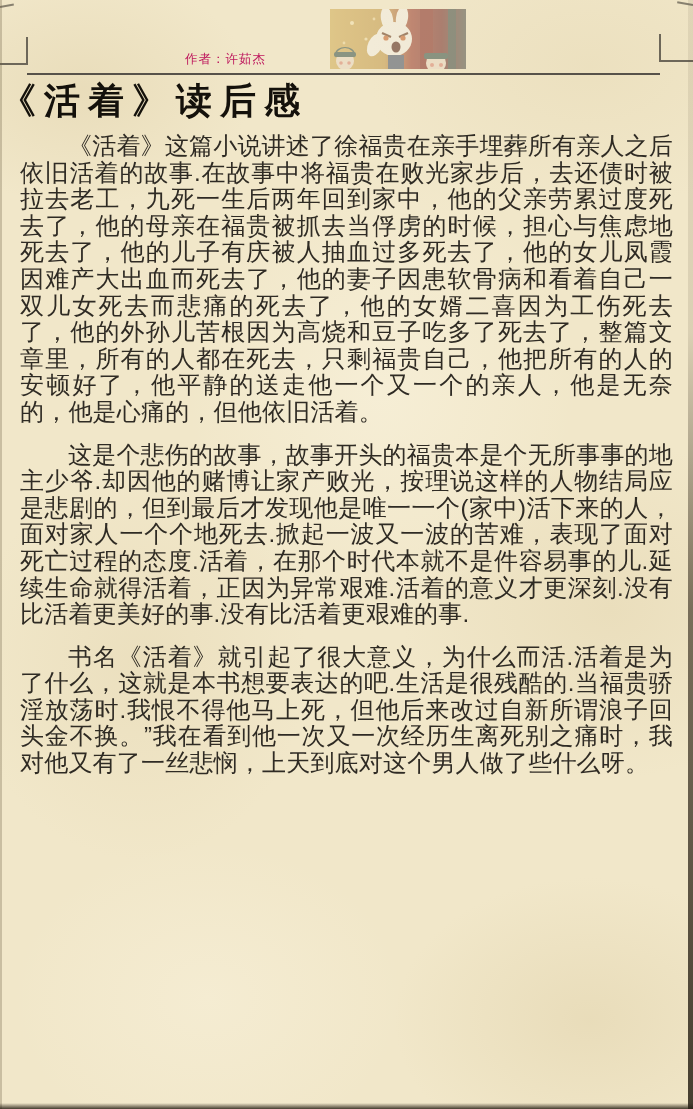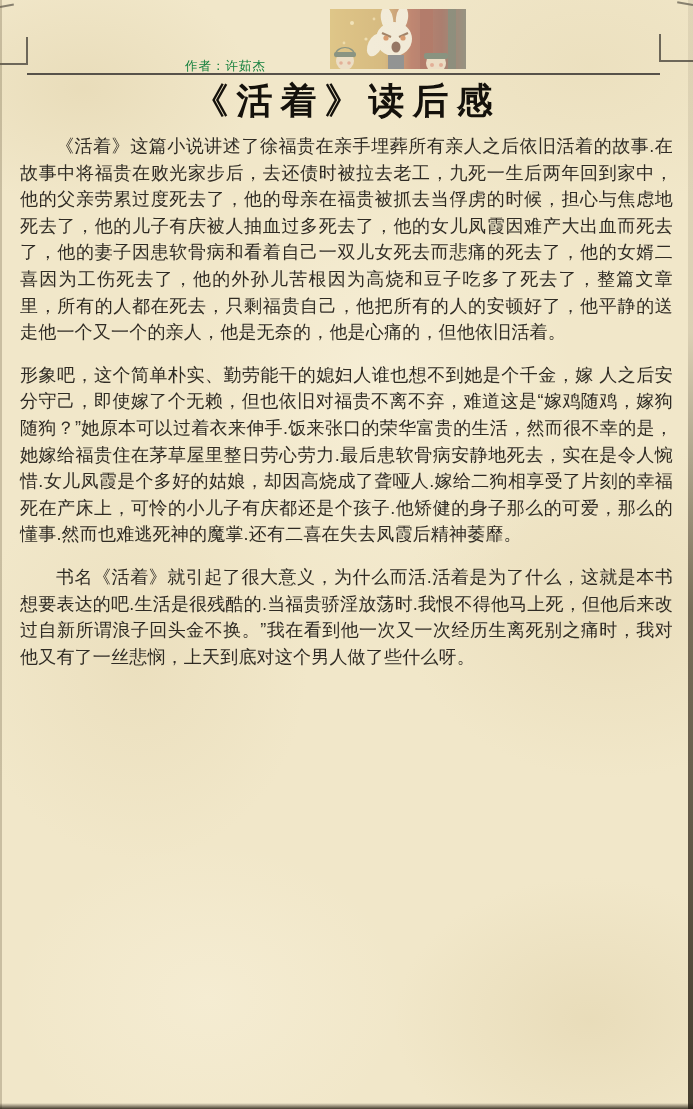--- a/index.html
+++ b/index.html
@@ -34,45 +34,44 @@
   .top-tick { position: absolute; background: #6d6759; height: 2px; opacity: .8; }
   .tick-left  { left: 0;  top: 6px; width: 14px; transform: rotate(-10deg); transform-origin: left center; }
   .tick-right { right: 0; top: 4px; width: 16px; transform: rotate(10deg);  transform-origin: right center; }
 
   .main-rule {
     position: absolute; left: 27px; top: 73px; width: 633px; height: 2px;
     background: #57524a;
   }
 
   .author {
-    position: absolute; left: 185px; top: 58px;
-    font-size: 12.5px; color: #15803d; letter-spacing: 1px;
+    position: absolute; left: 185px; top: 51px;
+    font-size: 12.5px; color: #be185d; letter-spacing: 1px;
     white-space: nowrap;
   }
 
   .header-image {
     position: absolute; left: 330px; top: 9px; width: 136px; height: 60px;
     opacity: 0.52;
   }
   .header-image svg { display: block; width: 100%; height: 100%; }
 
   
   .title {
     margin: 5px 0 12px;
-    text-align: center;
     font-size: 36px; line-height: 40px;
     font-weight: bold;
     letter-spacing: 8px;
     color: #14110b;
   }
 
   
   .content { padding: 0 20px; }
   .content p {
-    font-size: 18px;
+    font-size: 24px;
     line-height: 26.6px;
     text-align: justify;
     letter-spacing: 0.2px;
     margin-bottom: 16px;
     color: #2f2b24;
   }
   .content p.indent { text-indent: 2em; }
 
   
   .edge { position: absolute; pointer-events: none; }
@@ -149,20 +148,20 @@
 
   <div class="author">作者：许茹杰</div>
 
   <div class="main-rule"></div>
 </div>
 
 <h1 class="title">《活着》读后感</h1>
 
 <div class="content">
   <p class="indent">《活着》这篇小说讲述了徐福贵在亲手埋葬所有亲人之后依旧活着的故事.在故事中将福贵在败光家步后，去还债时被拉去老工，九死一生后两年回到家中，他的父亲劳累过度死去了，他的母亲在福贵被抓去当俘虏的时候，担心与焦虑地死去了，他的儿子有庆被人抽血过多死去了，他的女儿凤霞因难产大出血而死去了，他的妻子因患软骨病和看着自己一双儿女死去而悲痛的死去了，他的女婿二喜因为工伤死去了，他的外孙儿苦根因为高烧和豆子吃多了死去了，整篇文章里，所有的人都在死去，只剩福贵自己，他把所有的人的安顿好了，他平静的送走他一个又一个的亲人，他是无奈的，他是心痛的，但他依旧活着。</p>
-  <p>形象吧，这个简单朴实、勤劳能干的媳妇人谁也想不到她是个千金，嫁 人之后安分守己，即使嫁了个无赖，但也依旧对福贵不离不弃，难道这是“嫁鸡随鸡，嫁狗随狗？”她原本可以过着衣来伸手.饭来张口的荣华富贵的生活，然而很不幸的是，她嫁给福贵住在茅草屋里整日劳心劳力.最后患软骨病安静地死去，实在是令人惋惜.女儿凤霞是个多好的姑娘，却因高烧成了聋哑人.嫁给二狗相享受了片刻的幸福死在产床上，可怜的小儿子有庆都还是个孩子.他矫健的身子那么的可爱，那么的懂事.然而也难逃死神的魔掌.还有二喜在失去凤霞后精神萎靡。</p>
+  <p class="indent">这是个悲伤的故事，故事开头的福贵本是个无所事事的地主少爷.却因他的赌博让家产败光，按理说这样的人物结局应是悲剧的，但到最后才发现他是唯一一个(家中)活下来的人，面对家人一个个地死去.掀起一波又一波的苦难，表现了面对死亡过程的态度.活着，在那个时代本就不是件容易事的儿.延续生命就得活着，正因为异常艰难.活着的意义才更深刻.没有比活着更美好的事.没有比活着更艰难的事.</p>
   <p class="indent">书名《活着》就引起了很大意义，为什么而活.活着是为了什么，这就是本书想要表达的吧.生活是很残酷的.当福贵骄淫放荡时.我恨不得他马上死，但他后来改过自新所谓浪子回头金不换。”我在看到他一次又一次经历生离死别之痛时，我对他又有了一丝悲悯，上天到底对这个男人做了些什么呀。</p>
 
 </div>
 
 <div class="edge edge-left"></div>
 <div class="edge edge-right"></div>
 <div class="edge edge-bottom"></div>
 
 </body></html>

